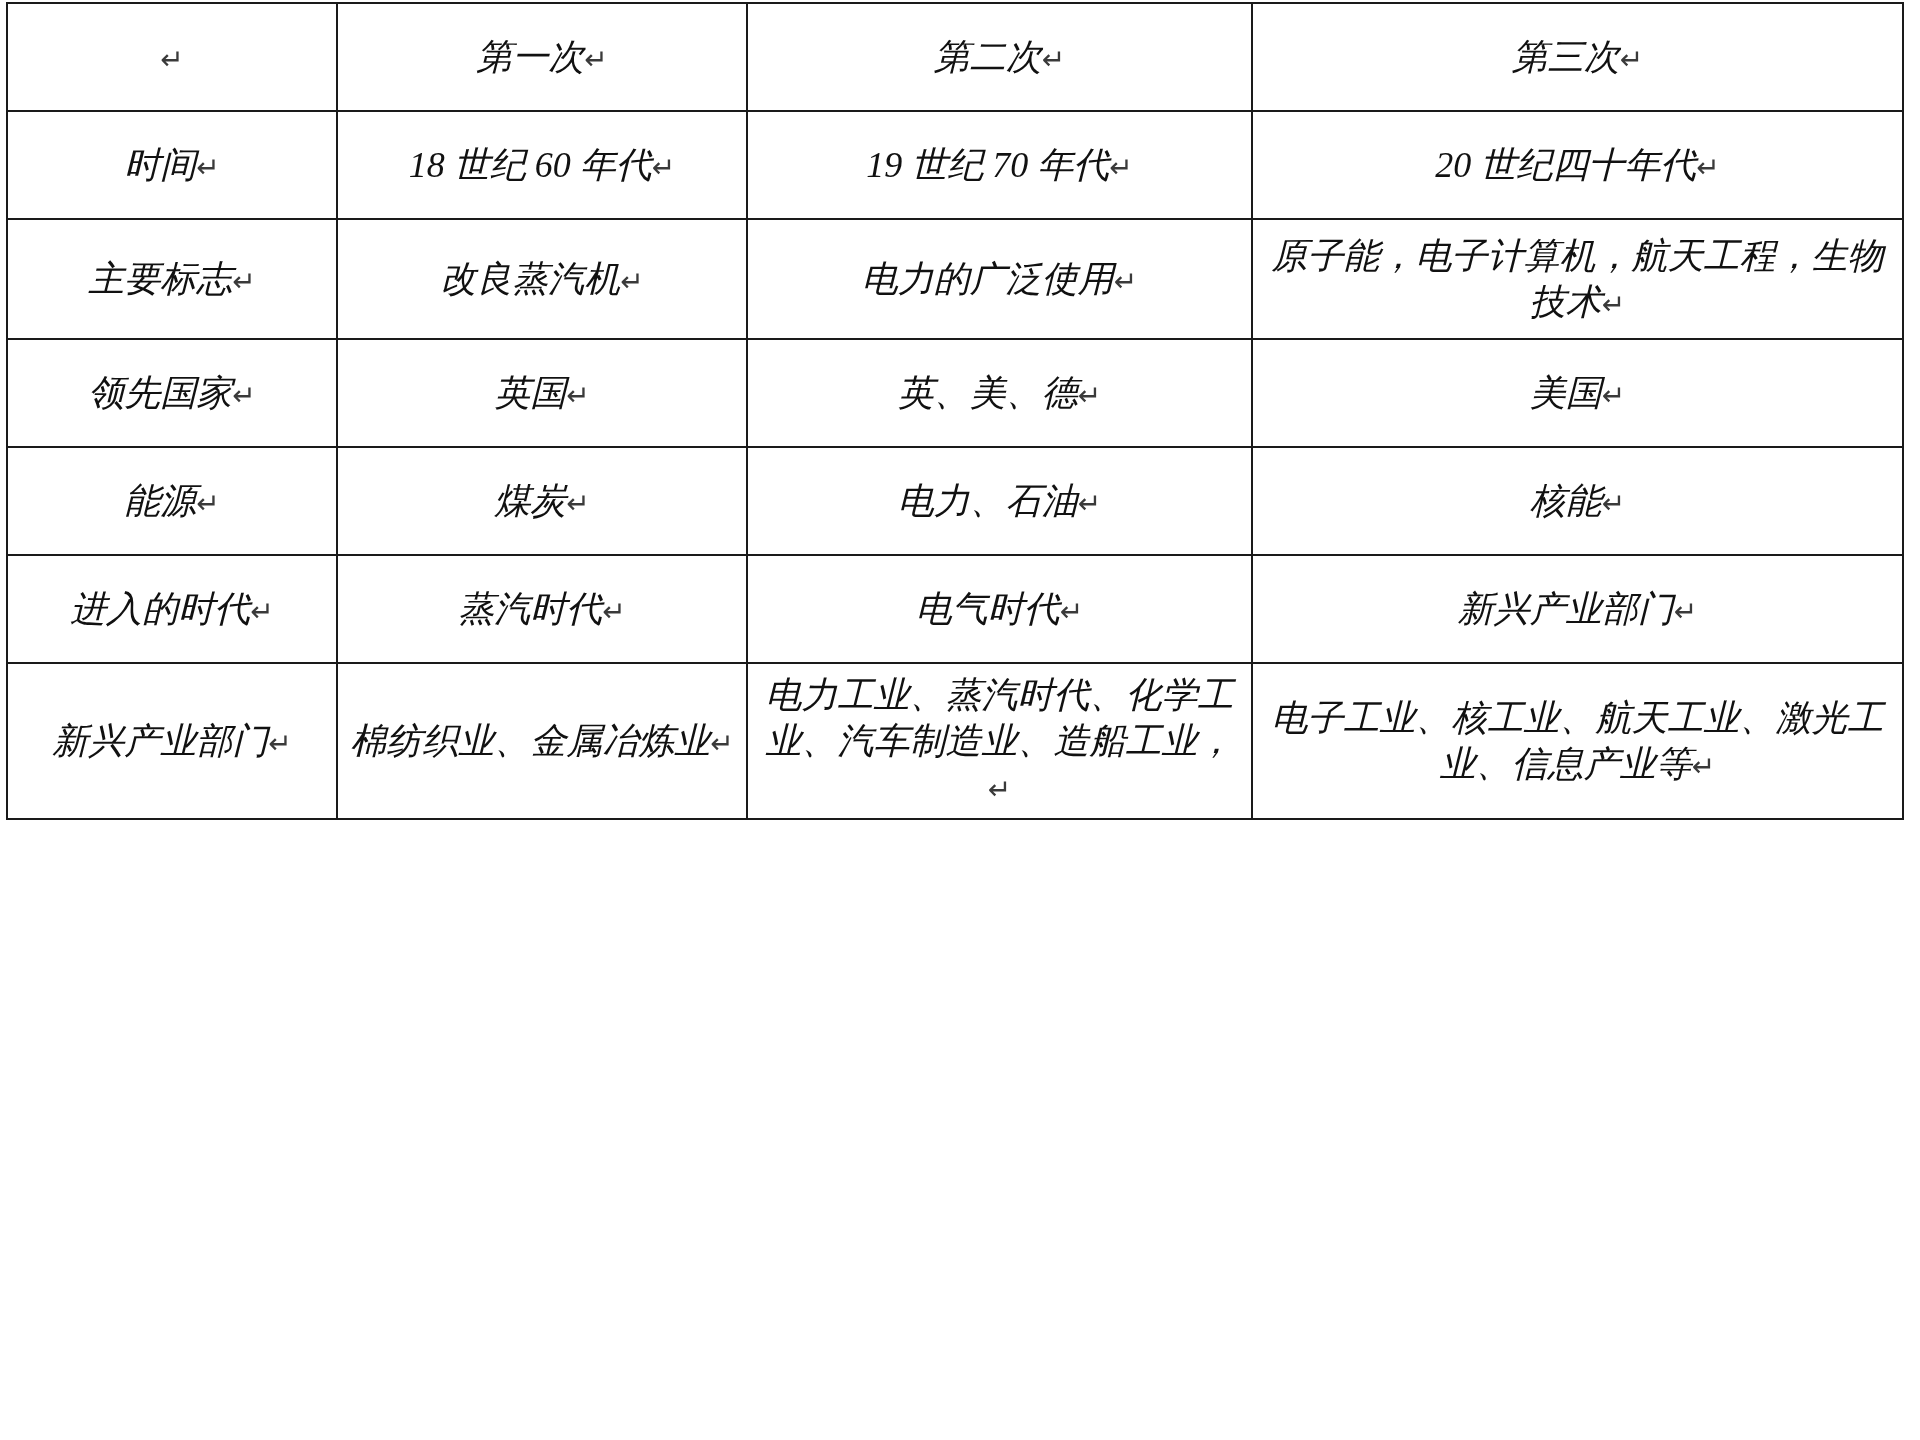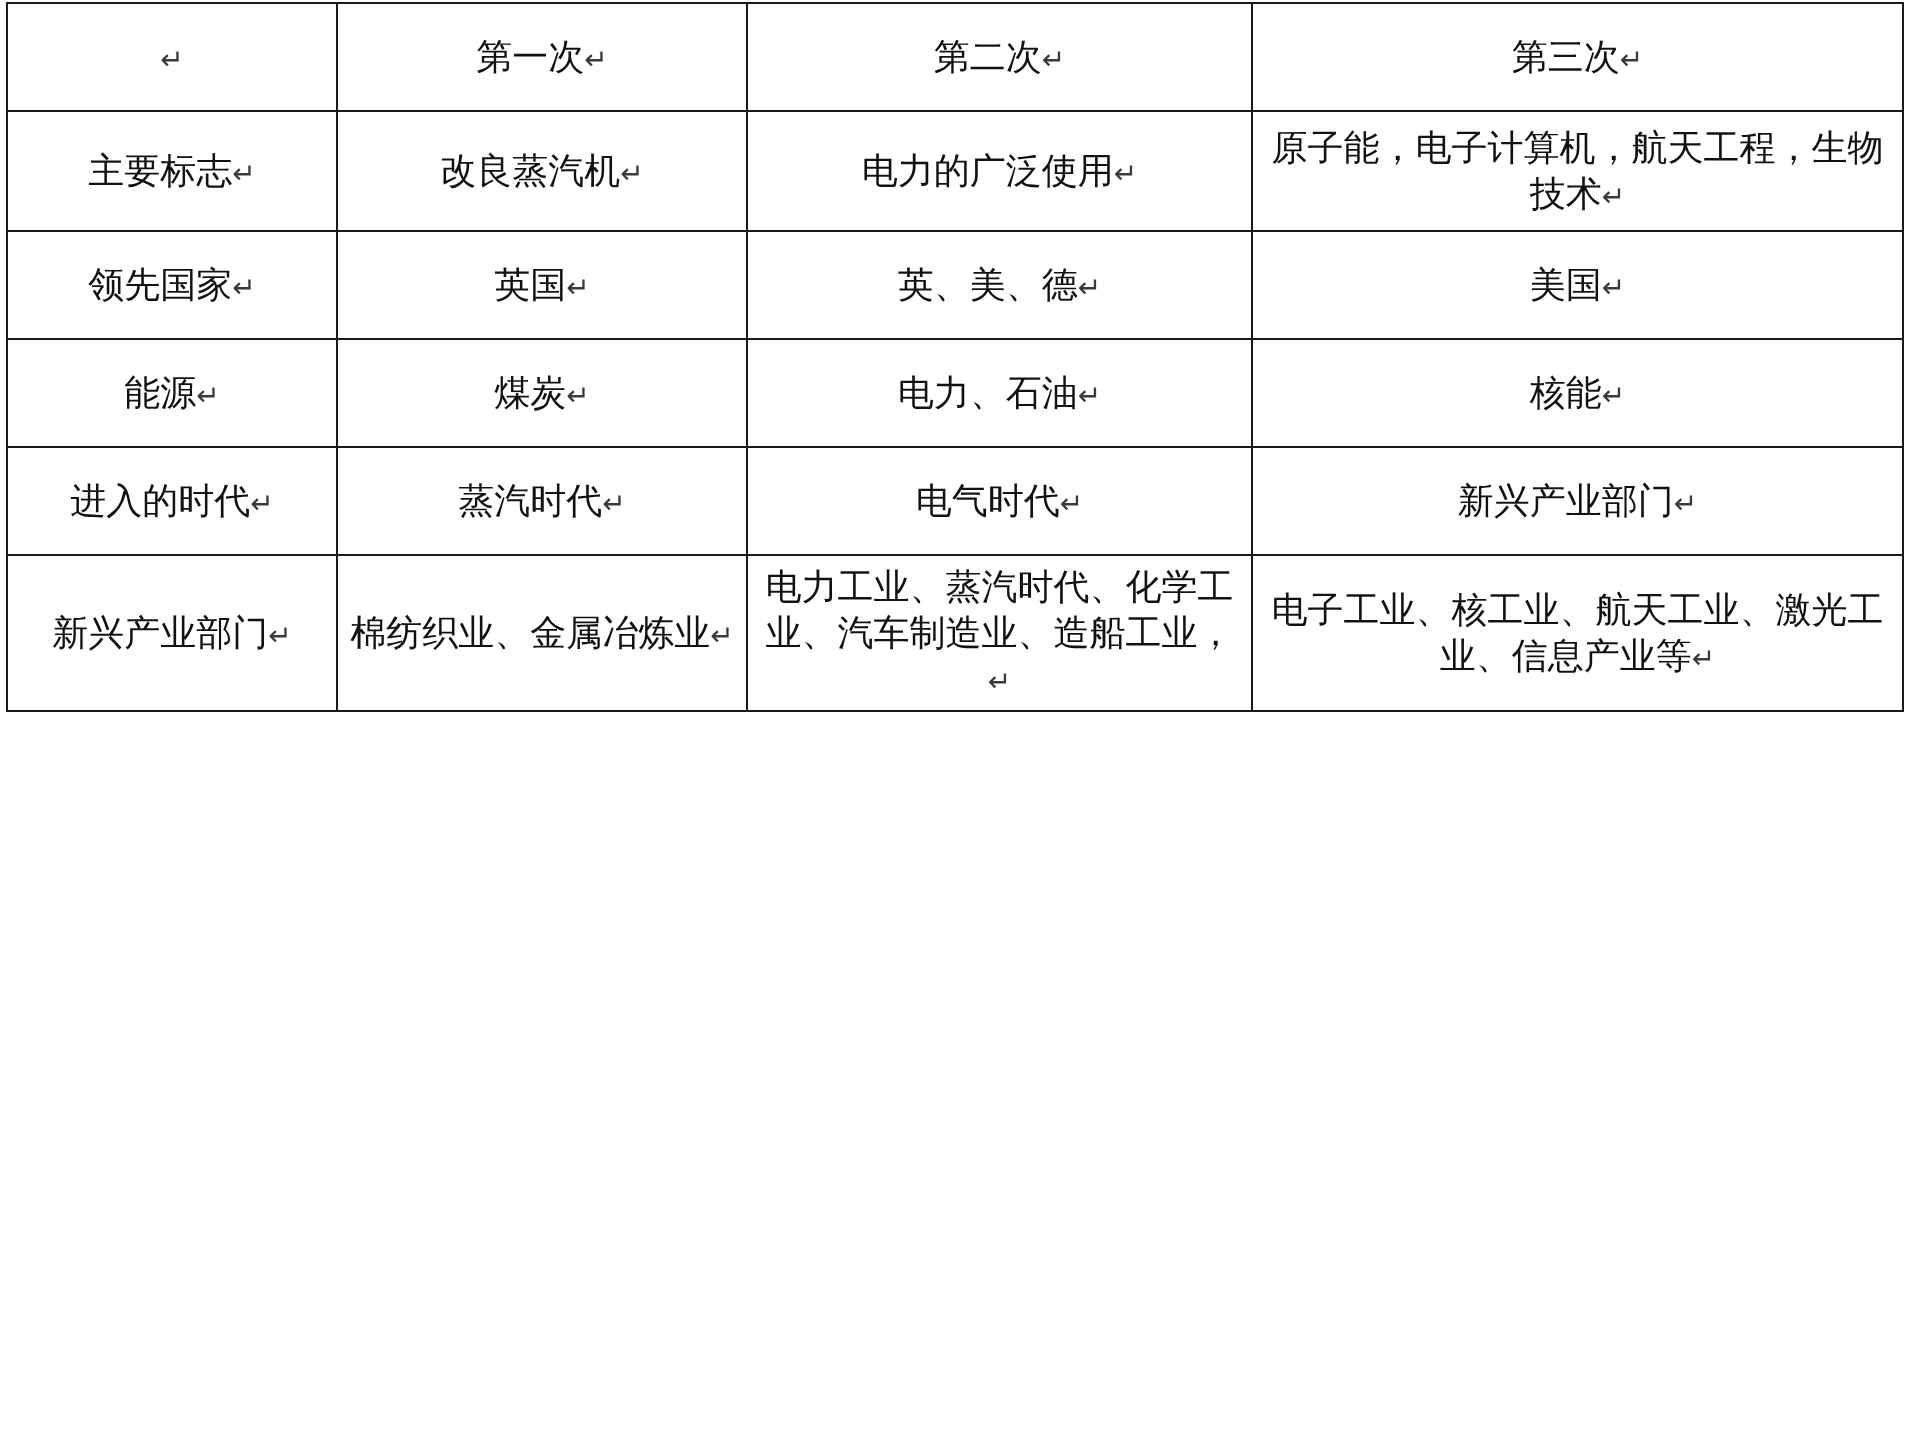--- a/index.html
+++ b/index.html
@@ -51,20 +51,21 @@
     position: relative;
   }
   .pilcrow {
     font-size: 28px;
     color: #3a3a3a;
     vertical-align: baseline;
     font-family: "Liberation Sans", sans-serif;
   }
   .cell-text {
     white-space: pre-wrap;
+    font-style: italic;
   }
   .row-h { height: 108px; }
   .row-2l { height: 120px; margin-left: 39px; }
   .row-3l { height: 150px; }
 </style>
 </head>
 <body>
 
 <div class="page">
   <table class="doc-table">
@@ -83,20 +84,34 @@
             <span class="cell-inner"><span class="cell-text">第一次</span><span class="pilcrow">↵</span></span>
           </td>
         <td>
             <span class="cell-inner"><span class="cell-text">第二次</span><span class="pilcrow">↵</span></span>
           </td>
         <td>
             <span class="cell-inner"><span class="cell-text">第三次</span><span class="pilcrow">↵</span></span>
           </td>
       </tr>
 
+      <tr class="row-h">
+        <td>
+            <span class="cell-inner"><span class="cell-text">时间</span><span class="pilcrow">↵</span></span>
+          </td>
+        <td>
+            <span class="cell-inner"><span class="cell-text">18 世纪 60 年代</span><span class="pilcrow">↵</span></span>
+          </td>
+        <td>
+            <span class="cell-inner"><span class="cell-text">19 世纪 70 年代</span><span class="pilcrow">↵</span></span>
+          </td>
+        <td>
+            <span class="cell-inner"><span class="cell-text">20 世纪四十年代</span><span class="pilcrow">↵</span></span>
+          </td>
+      </tr>
 
       <tr class="row-2l">
         <td>
             <span class="cell-inner"><span class="cell-text">主要标志</span><span class="pilcrow">↵</span></span>
           </td>
         <td>
             <span class="cell-inner"><span class="cell-text">改良蒸汽机</span><span class="pilcrow">↵</span></span>
           </td>
         <td>
             <span class="cell-inner"><span class="cell-text">电力的广泛使用</span><span class="pilcrow">↵</span></span>

